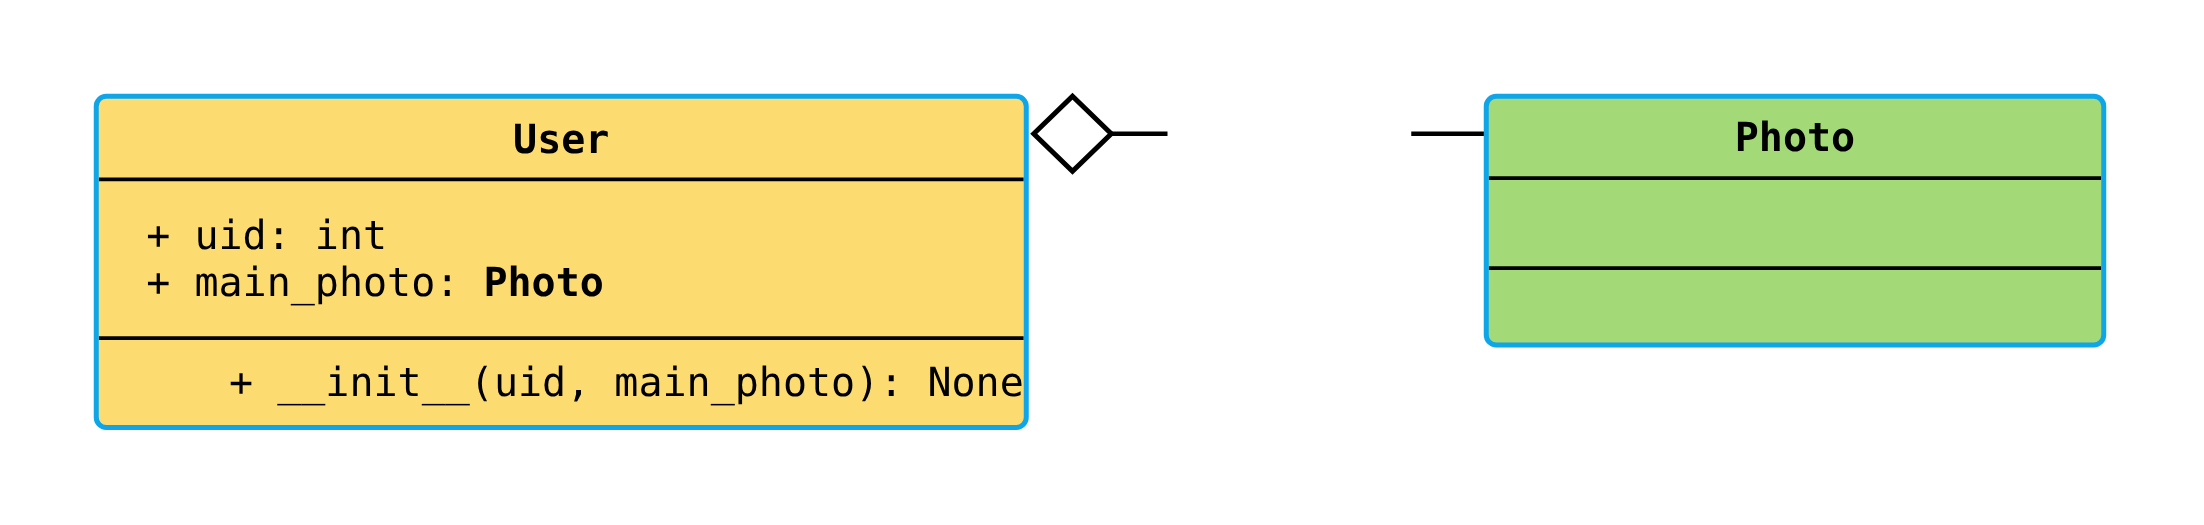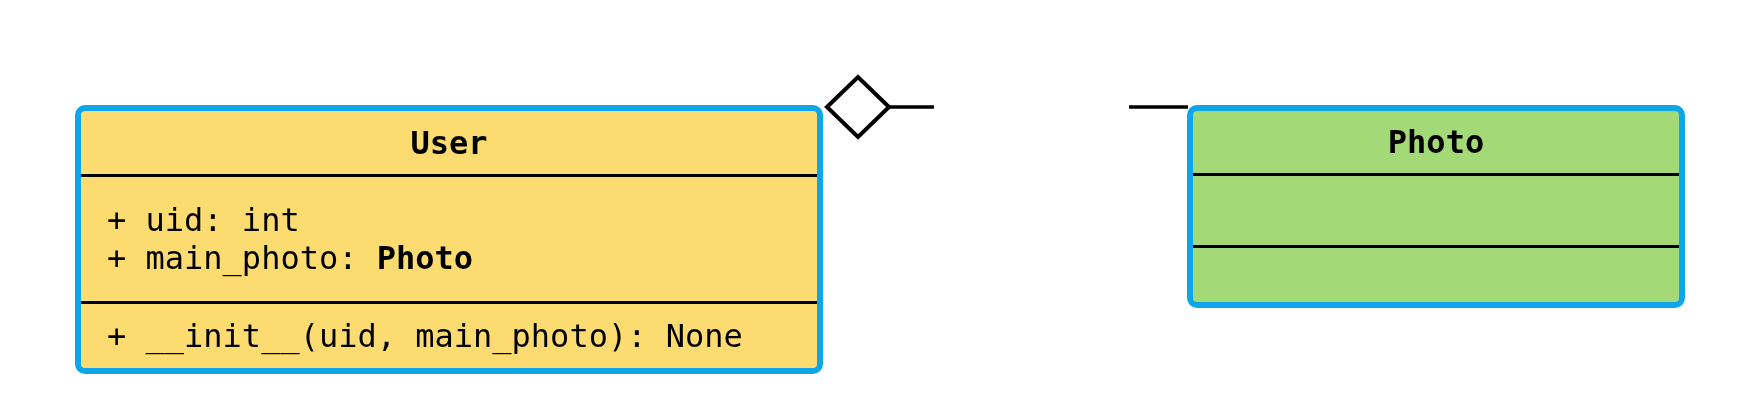--- a/index.html
+++ b/index.html
@@ -12,26 +12,25 @@
     width: 1763px;
     height: 420px;
     background: #ffffff;
     font-family: "DejaVu Sans Mono", "Liberation Mono", monospace;
     color: #000000;
     overflow: hidden;
   }
   .class-box {
     position: absolute;
     box-sizing: border-box;
-    border: 6px solid #0ea5e9;
+    border: 4px solid #0ea5e9;
     border-radius: 10px;
     display: flex;
     flex-direction: column;
     overflow: hidden;
-    margin-top: 30px;
   }
   .class-box.user {
     left: 75px; top: 75px;
     width: 748px; height: 269px;
     background: #FCDC71;
   }
   .class-box.photo {
     left: 1187px; top: 75px;
     width: 498px; height: 203px;
     background: #A3D977;
@@ -50,25 +49,25 @@
     font-size: 32px;
   }
   .user .title-compartment { height: 63px; }
   .photo .title-compartment { height: 62px; }
   .user .attr-compartment { height: 127px; }
   .photo .attr-compartment { height: 72px; }
   .attr-compartment, .method-compartment {
     display: flex;
     flex-direction: column;
     justify-content: center;
-    padding-left: 26px;
+    padding-left: 38px;
     font-size: 32px;
     line-height: 38px;
   }
-  .method-compartment { flex: 1 1 auto; }
+  .method-compartment { flex: 1 1 auto; text-align: right; }
   .bold { font-weight: bold; }
   .connector-svg {
     position: absolute;
     left: 0; top: 0;
     width: 1763px;
     height: 420px;
   }
   .connector-label {
     position: absolute;
     left: 933px;

